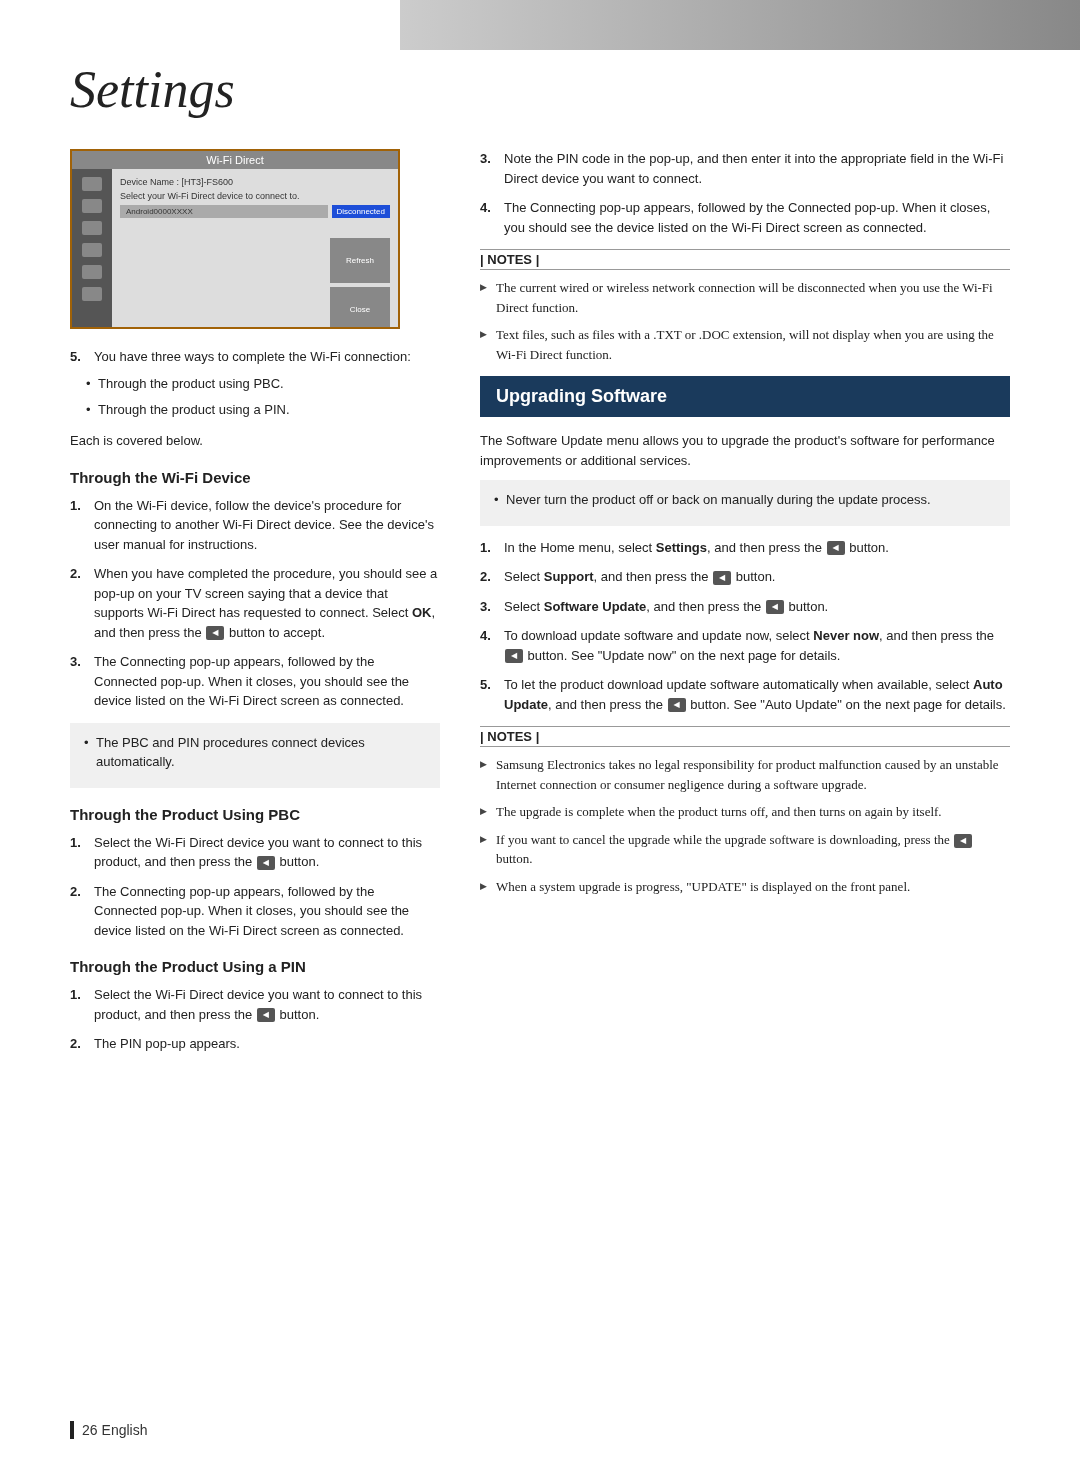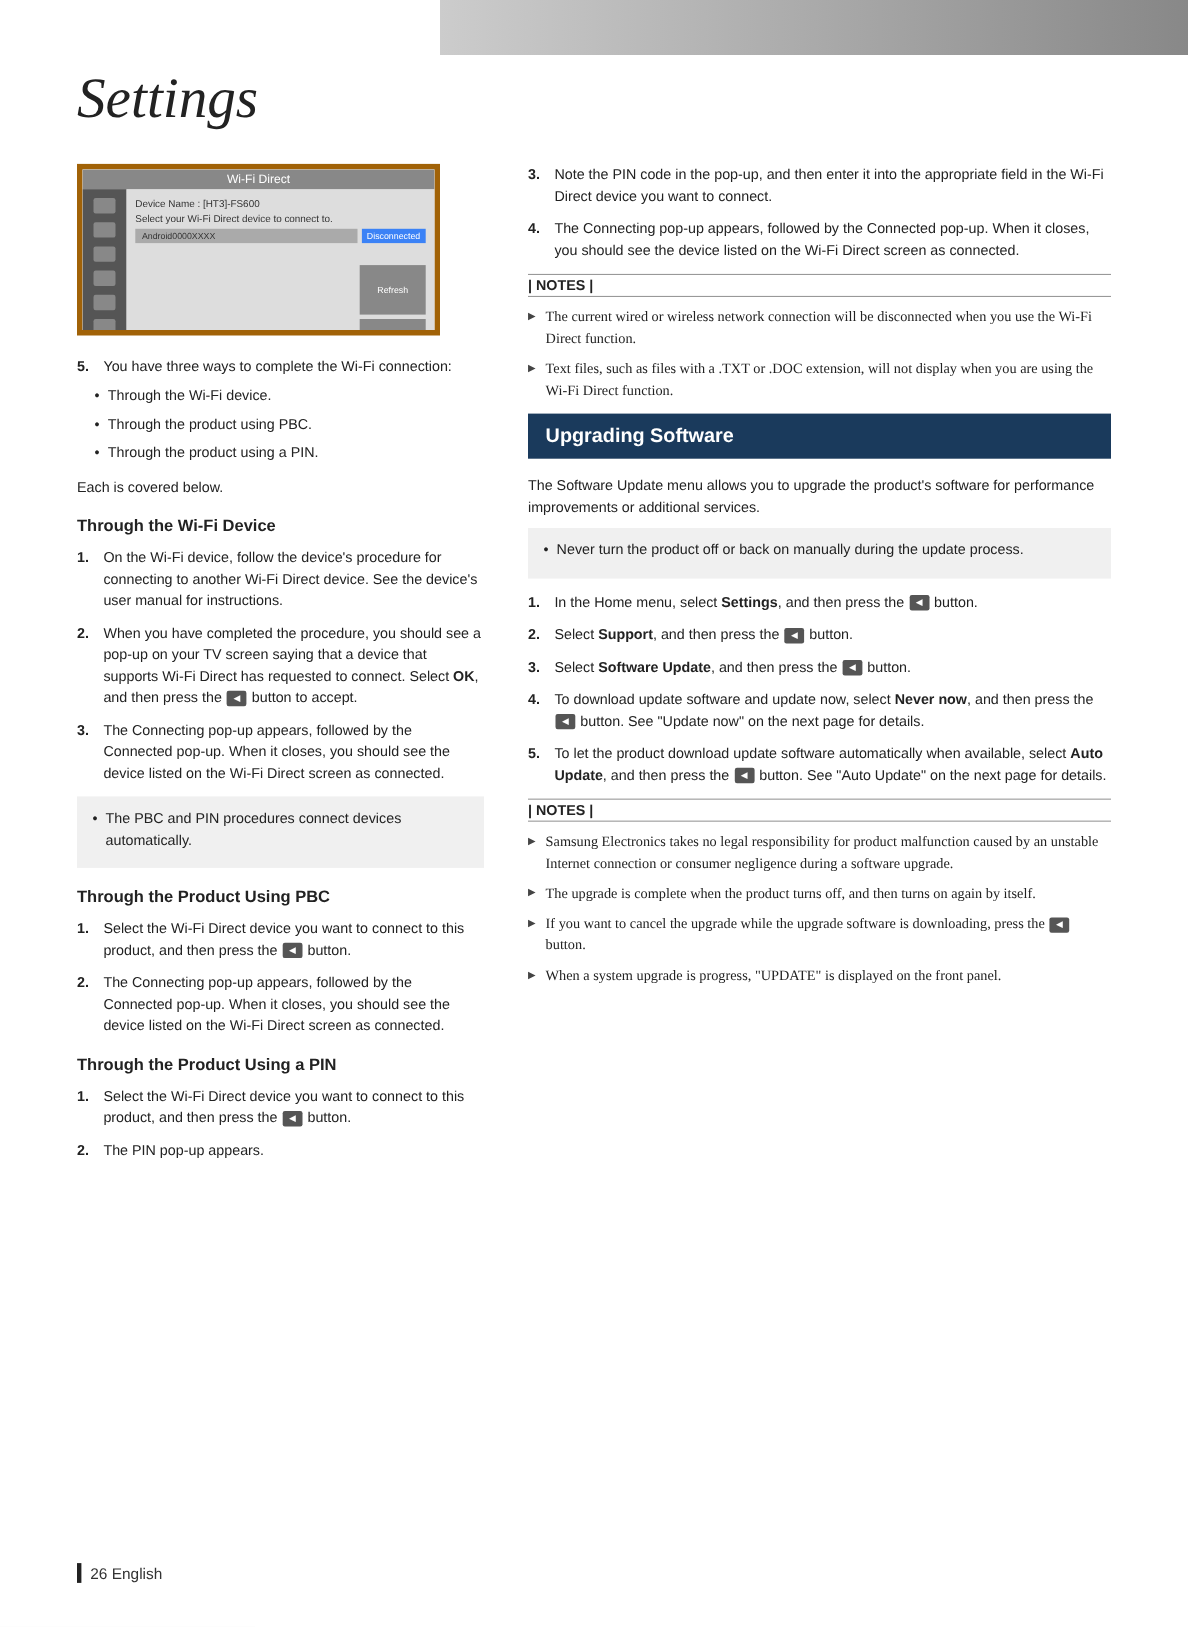--- a/index.html
+++ b/index.html
@@ -52,24 +52,24 @@
       width: 370px;
       flex-shrink: 0;
     }
 
     .col-right {
       flex: 1;
     }
 
     
     .screenshot-box {
-      border: 5px solid #a16207;
+      border: 2px solid #a16207;
       background: #d0d0d0;
       width: 330px;
-      height: 156px;
+      height: 180px;
       margin-bottom: 20px;
       position: relative;
       overflow: hidden;
     }
 
     .screenshot-inner {
       background: #c8c8c8;
       width: 100%;
       height: 100%;
       display: flex;
@@ -127,21 +127,21 @@
 
     .screen-device-name {
       background: #aaa;
       font-size: 8px;
       padding: 2px 6px;
       color: #333;
       flex: 1;
     }
 
     .screen-disconnected {
-      background: #3b82f6;
+      background: #1d4ed8;
       font-size: 8px;
       color: #fff;
       padding: 2px 5px;
     }
 
     .screen-buttons {
       display: flex;
       flex-direction: column;
       align-items: flex-end;
       gap: 4px;
@@ -350,21 +350,20 @@
           </div>
         </div>
       </div>
 
       <div style="display:flex;gap:8px;margin-bottom:10px;">
         <span class="step-num">5.</span>
         <span>You have three ways to complete the Wi-Fi connection:</span>
       </div>
 
       <ul class="bullet-list">
-        <li>Through the Wi-Fi device.</li>
         <li>Through the product using PBC.</li>
         <li>Through the product using a PIN.</li>
       </ul>
 
       <p>Each is covered below.</p>
 
       <div class="section-heading">Through the Wi-Fi Device</div>
 
       <ol class="step-list">
         <li>

